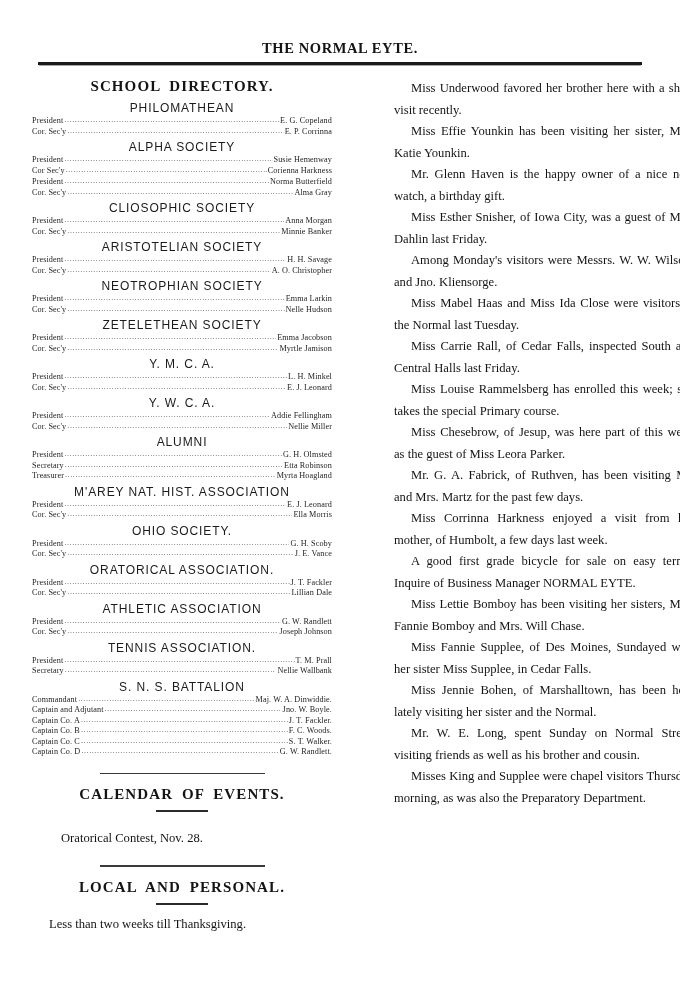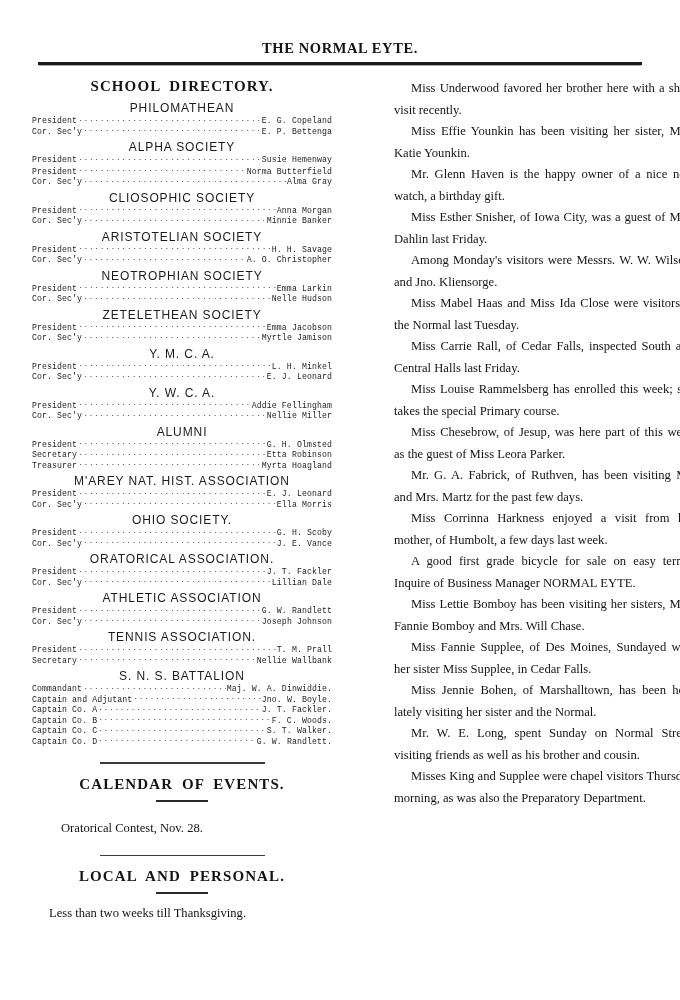--- a/index.html
+++ b/index.html
@@ -94,24 +94,24 @@
     text-align: center;
     font-size: 12px;
     letter-spacing: 0.9px;
     margin: 3px 0 1px 0;
     color: #1b1b1b;
     font-family: "Liberation Sans", "DejaVu Sans", sans-serif;
     font-weight: normal;
   }
   .entry {
     display: flex;
-    align-items: flex-start;
+    align-items: flex-end;
     font-size: 8.2px;
     line-height: 10.5px;
-    font-family: Liberation Mono, monospace;
+    font-family: Liberation Serif, serif;
     color: #1d1d1d;
     white-space: nowrap;
     letter-spacing: 0.1px;
   }
   .entry .role {
     flex: 0 0 auto;
   }
   .entry .leader {
     flex: 1 1 auto;
     overflow: hidden;
@@ -171,29 +171,34 @@
           <div class="org">
             <div class="org-name">PHILOMATHEAN</div>
             <div class="entry">
               <span class="role">President</span>
               <span class="leader"></span>
               <span class="person">E. G. Copeland</span>
             </div>
             <div class="entry">
               <span class="role">Cor. Sec'y</span>
               <span class="leader"></span>
-              <span class="person">E. P. Bettenga</span>
+              <span class="person">E. P. Corrinna</span>
             </div>
           </div>
           <div class="org">
             <div class="org-name">ALPHA SOCIETY</div>
             <div class="entry">
               <span class="role">President</span>
               <span class="leader"></span>
               <span class="person">Susie Hemenway</span>
+            </div>
+            <div class="entry">
+              <span class="role">Cor Sec'y</span>
+              <span class="leader"></span>
+              <span class="person">Corienna Harkness</span>
             </div>
           </div>
           <div class="org">
             <div class="entry">
               <span class="role">President</span>
               <span class="leader"></span>
               <span class="person">Norma Butterfield</span>
             </div>
             <div class="entry">
               <span class="role">Cor. Sec'y</span>

